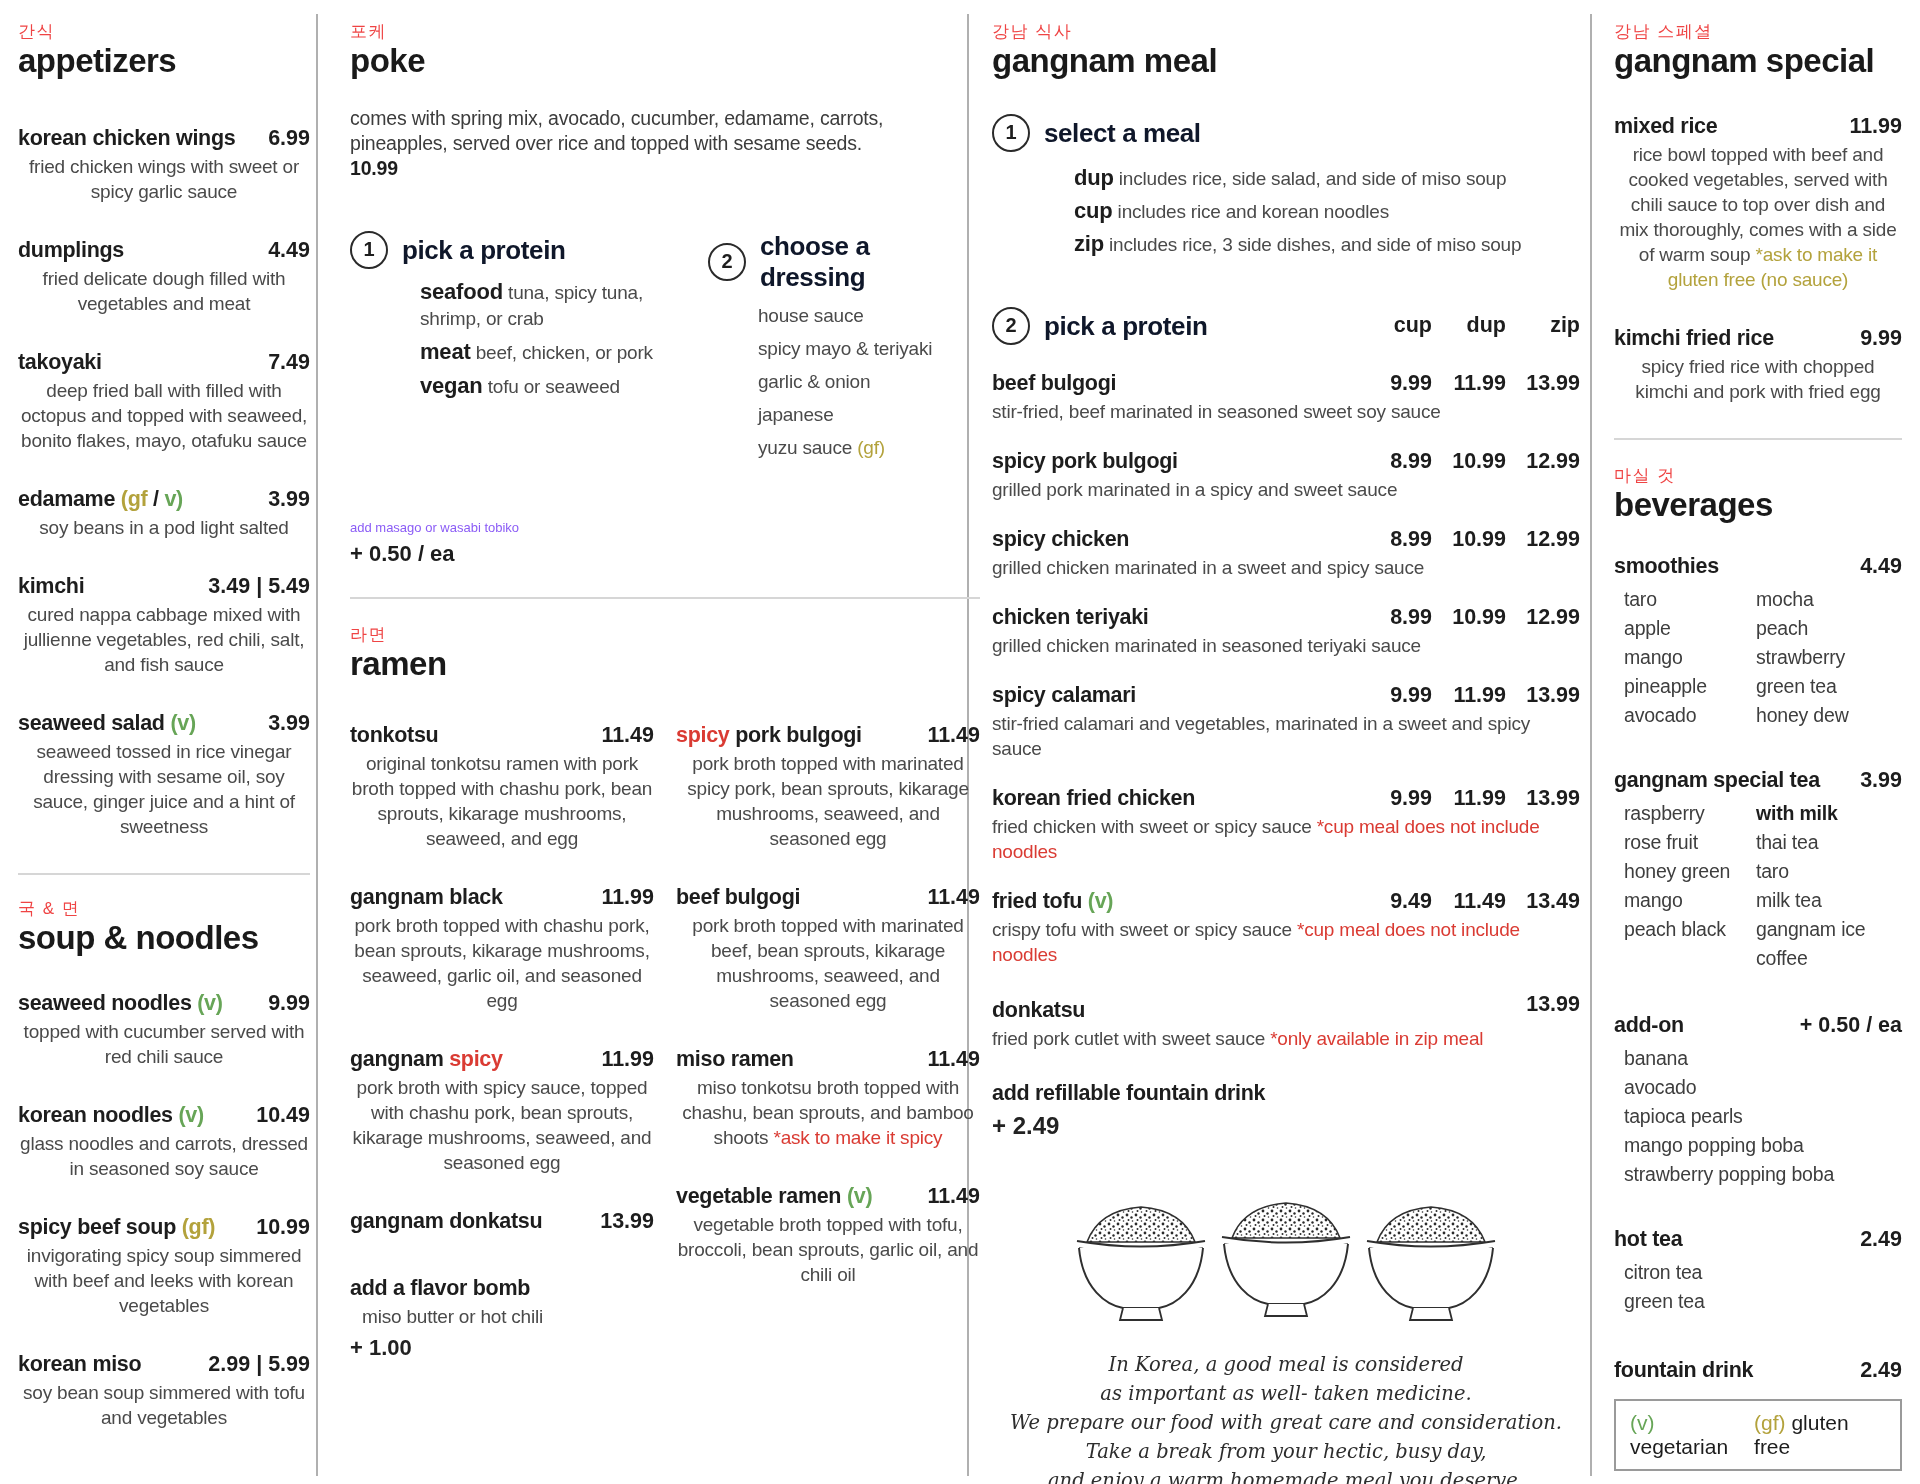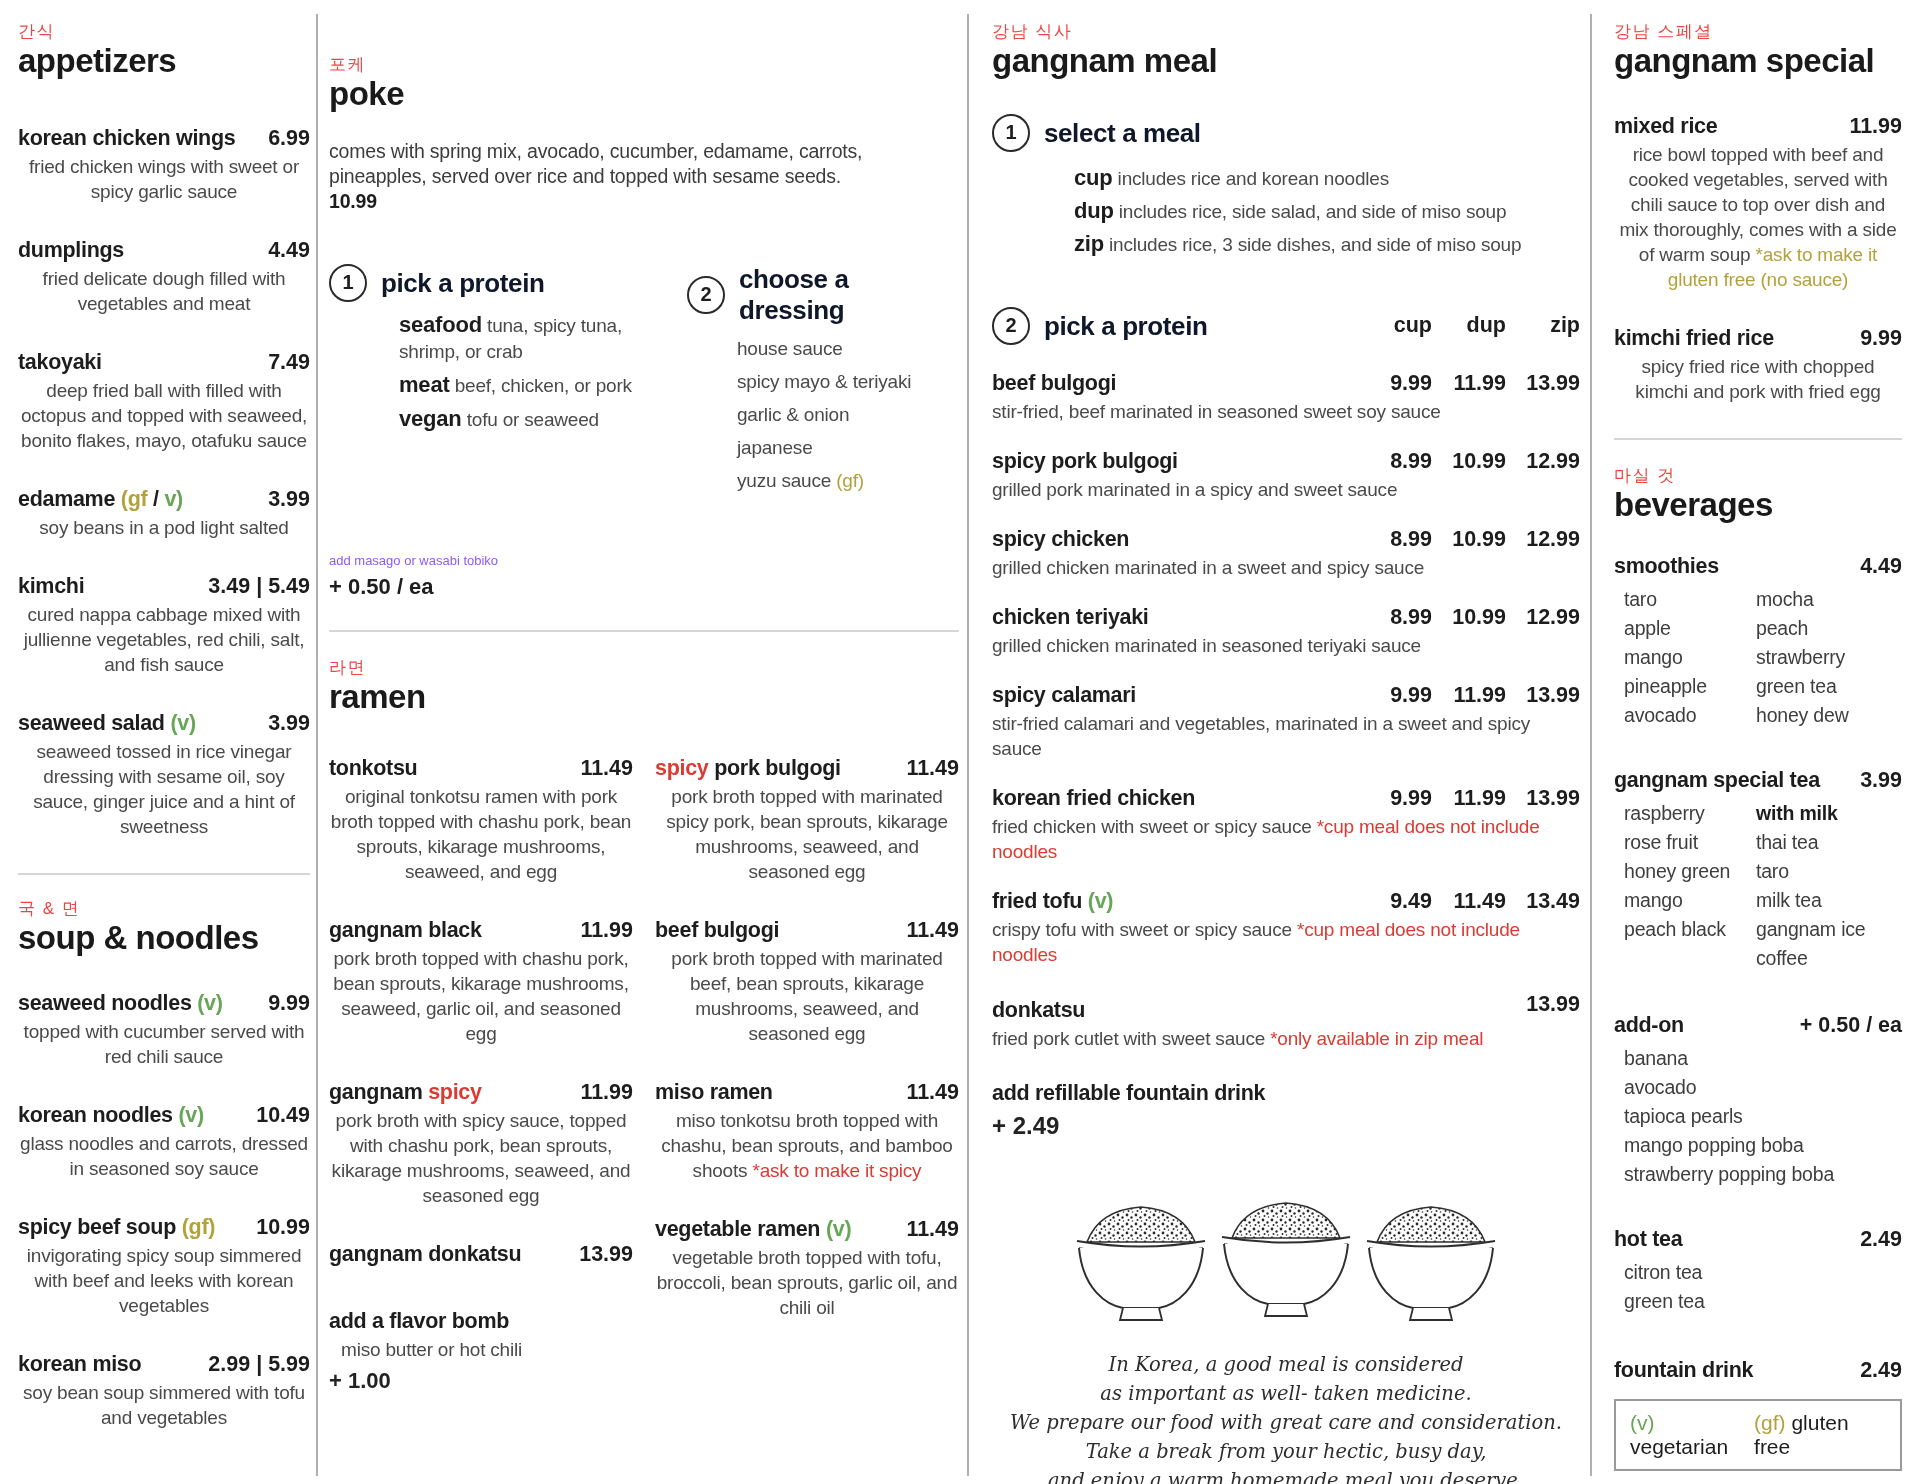--- a/index.html
+++ b/index.html
@@ -1,21 +1,21 @@
 <!DOCTYPE html>
 <html><head>
 <meta charset="utf-8">
 <style>
   html,body{margin:0;padding:0;background:#fff;}
   body{font-family:"Liberation Sans",sans-serif;color:#222;}
   .page{position:relative;width:1920px;height:1484px;background:#ffffff;overflow:hidden;}
   .vr{position:absolute;top:14px;bottom:8px;width:2px;background:#b0b0b0;}
   .col{position:absolute;top:22px;}
   .col1{left:18px;width:292px;}
-  .col2{left:329px;width:630px;margin-top:33px;}
+  .col2{left:350px;width:630px;}
   .col3{left:992px;width:588px;}
   .col4{left:1614px;width:288px;}
   .kr{font-size:17px;color:#ef4444;letter-spacing:1.5px;line-height:20px;}
   .h1{font-size:33px;font-weight:700;color:#1a1a1a;line-height:38px;letter-spacing:-0.5px;}
   .hdr{margin-bottom:46px;}
   .hdr2{margin-bottom:34px;}
   .item{margin-bottom:34px;text-align:center;}
   .row{display:flex;justify-content:space-between;align-items:baseline;}
   .name{font-size:21.5px;font-weight:700;color:#1d1d1d;letter-spacing:-0.3px;}
   .price{font-size:21.5px;font-weight:700;color:#1d1d1d;white-space:nowrap;margin-left:10px;}
@@ -305,22 +305,22 @@
       <div class="kr">강남 식사</div>
       <div class="h1">gangnam meal</div>
     </div>
 
     <div>
       <div class="step">
         <span class="snum">1</span>
         <span class="slabel">select a meal</span>
       </div>
       <div class="mealopts">
+        <div class="mealopt"><b>dup</b> <span>includes rice, side salad, and side of miso soup</span></div>
         <div class="mealopt"><b>cup</b> <span>includes rice and korean noodles</span></div>
-        <div class="mealopt"><b>dup</b> <span>includes rice, side salad, and side of miso soup</span></div>
         <div class="mealopt"><b>zip</b> <span>includes rice, 3 side dishes, and side of miso soup</span></div>
       </div>
     </div>
 
     <div class="gmtable">
       <div class="row gmhead">
         <div class="step">
           <span class="snum">2</span>
           <span class="slabel">pick a protein</span>
         </div>

